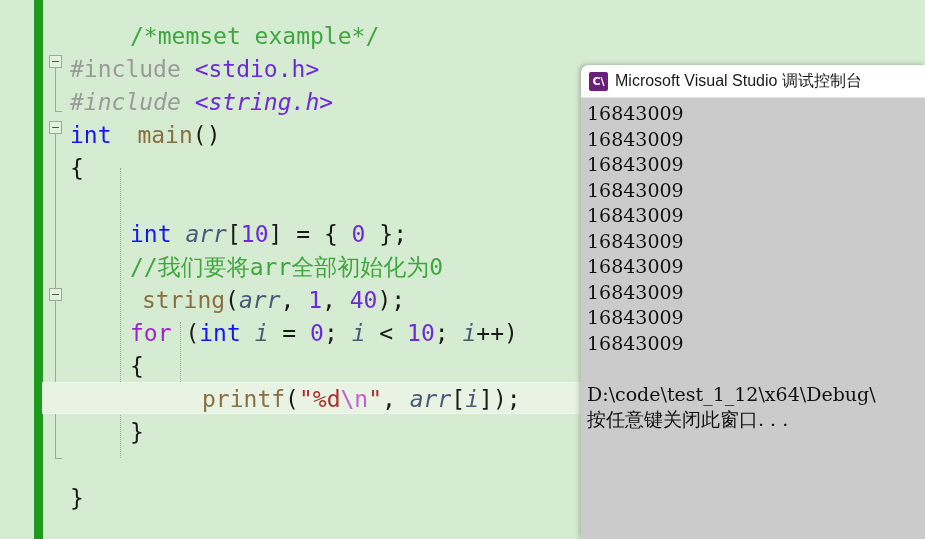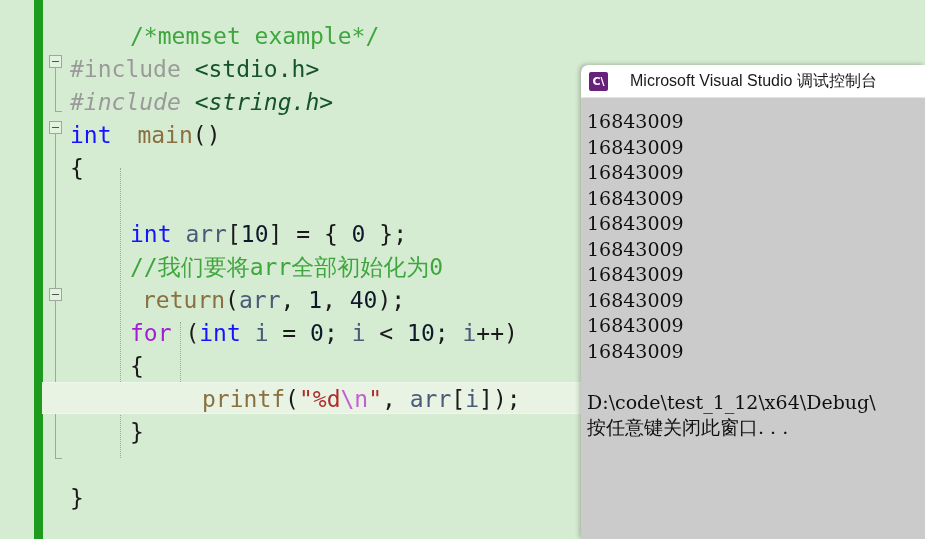--- a/index.html
+++ b/index.html
@@ -94,29 +94,29 @@
   
   .indent-guide {
     position: absolute;
     width: 0;
     border-left: 1px dotted #9aa99a;
   }
 
   
   .tk-comment  { color: #3fa63f; }
   .tk-pre      { color: #9a9a9a; }
-  .tk-inc      { color: #14532d; }
+  .tk-inc      { color: #6d28d9; }
   .tk-kw       { color: #1414ff; }
   .tk-kw2      { color: #a020d0; }
   .tk-fn       { color: #8a7040; margin-left: 12px; }
-  .tk-id       { color: #4a5a78; }
+  .tk-id       { color: #4a5a78; font-style: italic; }
   .tk-plain    { color: #1a1a1a; }
   .tk-str      { color: #b02b2b; }
   .tk-esc      { color: #c060d0; }
-  .tk-num      { color: #0f172a; }
+  .tk-num      { color: #6d28d9; }
 
   
   #console-window {
     position: absolute;
     left: 581px; top: 65px;
     width: 344px; height: 474px;
     background: #cbcbcb;
     border-top-left-radius: 7px;
     box-shadow: -2px -1px 4px rgba(0,0,0,0.22);
     overflow: hidden;
@@ -141,32 +141,32 @@
     display: flex;
     align-items: center;
     justify-content: center;
     color: #ffffff;
     font-family: "DejaVu Sans", sans-serif;
     font-size: 11px;
     font-weight: bold;
     line-height: 1;
   }
   #console-title {
-    margin-left: 22px;
+    margin-left: 7px;
     font-family: "Liberation Sans", sans-serif;
     font-size: 16px;
     color: #1a1a1a;
     white-space: nowrap;
   }
   #console-body {
     position: absolute;
     left: 0; top: 33px;
     right: 0; bottom: 0;
     background: #cbcbcb;
-    padding: 11px 0 0 6px;
+    padding: 3px 0 0 6px;
     box-sizing: border-box;
   }
   .con-line {
     font-family: "DejaVu Serif", serif;
     font-size: 19px;
     line-height: 25.5px;
     color: #101010;
     white-space: pre;
     height: 25.5px;
   }
@@ -203,21 +203,21 @@
 
     <div class="code-area">
         <div class="code-line" style="top: 20px; left: 60px;"><span class="tk-comment">/*memset example*/</span></div>
         <div class="code-line" style="top: 53px; left: 0px;"><span class="tk-pre">#include </span><span class="tk-inc">&lt;stdio.h&gt;</span></div>
         <div class="code-line" style="top: 86px; left: 0px; font-style: italic;"><span class="tk-pre">#include </span><span class="tk-inc">&lt;string.h&gt;</span></div>
         <div class="code-line" style="top: 119px; left: 0px;"><span class="tk-kw">int</span><span class="tk-plain"> </span><span class="tk-fn">main</span><span class="tk-plain">()</span></div>
         <div class="code-line" style="top: 152px; left: 0px;"><span class="tk-plain">{</span></div>
         <div class="code-line" style="top: 185px; left: 0px;"><span class="tk-plain"></span></div>
         <div class="code-line" style="top: 218px; left: 60px;"><span class="tk-kw">int</span><span class="tk-plain"> </span><span class="tk-id">arr</span><span class="tk-plain">[</span><span class="tk-num">10</span><span class="tk-plain">] = { </span><span class="tk-num">0</span><span class="tk-plain"> };</span></div>
         <div class="code-line" style="top: 251px; left: 60px;"><span class="tk-comment">//我们要将arr全部初始化为0</span></div>
-        <div class="code-line" style="top: 284px; left: 60px;"><span class="tk-fn">return</span><span class="tk-plain">(</span><span class="tk-id">arr</span><span class="tk-plain">, </span><span class="tk-num">1</span><span class="tk-plain">, </span><span class="tk-num">40</span><span class="tk-plain">);</span></div>
+        <div class="code-line" style="top: 284px; left: 60px;"><span class="tk-fn">string</span><span class="tk-plain">(</span><span class="tk-id">arr</span><span class="tk-plain">, </span><span class="tk-num">1</span><span class="tk-plain">, </span><span class="tk-num">40</span><span class="tk-plain">);</span></div>
         <div class="code-line" style="top: 317px; left: 60px;"><span class="tk-kw2">for</span><span class="tk-plain"> (</span><span class="tk-kw">int</span><span class="tk-plain"> </span><span class="tk-id">i</span><span class="tk-plain"> = </span><span class="tk-num">0</span><span class="tk-plain">; </span><span class="tk-id">i</span><span class="tk-plain"> &lt; </span><span class="tk-num">10</span><span class="tk-plain">; </span><span class="tk-id">i</span><span class="tk-plain">++)</span></div>
         <div class="code-line" style="top: 350px; left: 60px;"><span class="tk-plain">{</span></div>
         <div class="code-line" style="top: 383px; left: 120px;"><span class="tk-fn">printf</span><span class="tk-plain">(</span><span class="tk-str">"%d</span><span class="tk-esc">\n</span><span class="tk-str">"</span><span class="tk-plain">, </span><span class="tk-id">arr</span><span class="tk-plain">[</span><span class="tk-id">i</span><span class="tk-plain">]);</span></div>
         <div class="code-line" style="top: 416px; left: 60px;"><span class="tk-plain">}</span></div>
         <div class="code-line" style="top: 482px; left: 0px;"><span class="tk-plain">}</span></div>
       </div>
   </div>
 
   <div id="console-window">
     <div id="console-titlebar">

